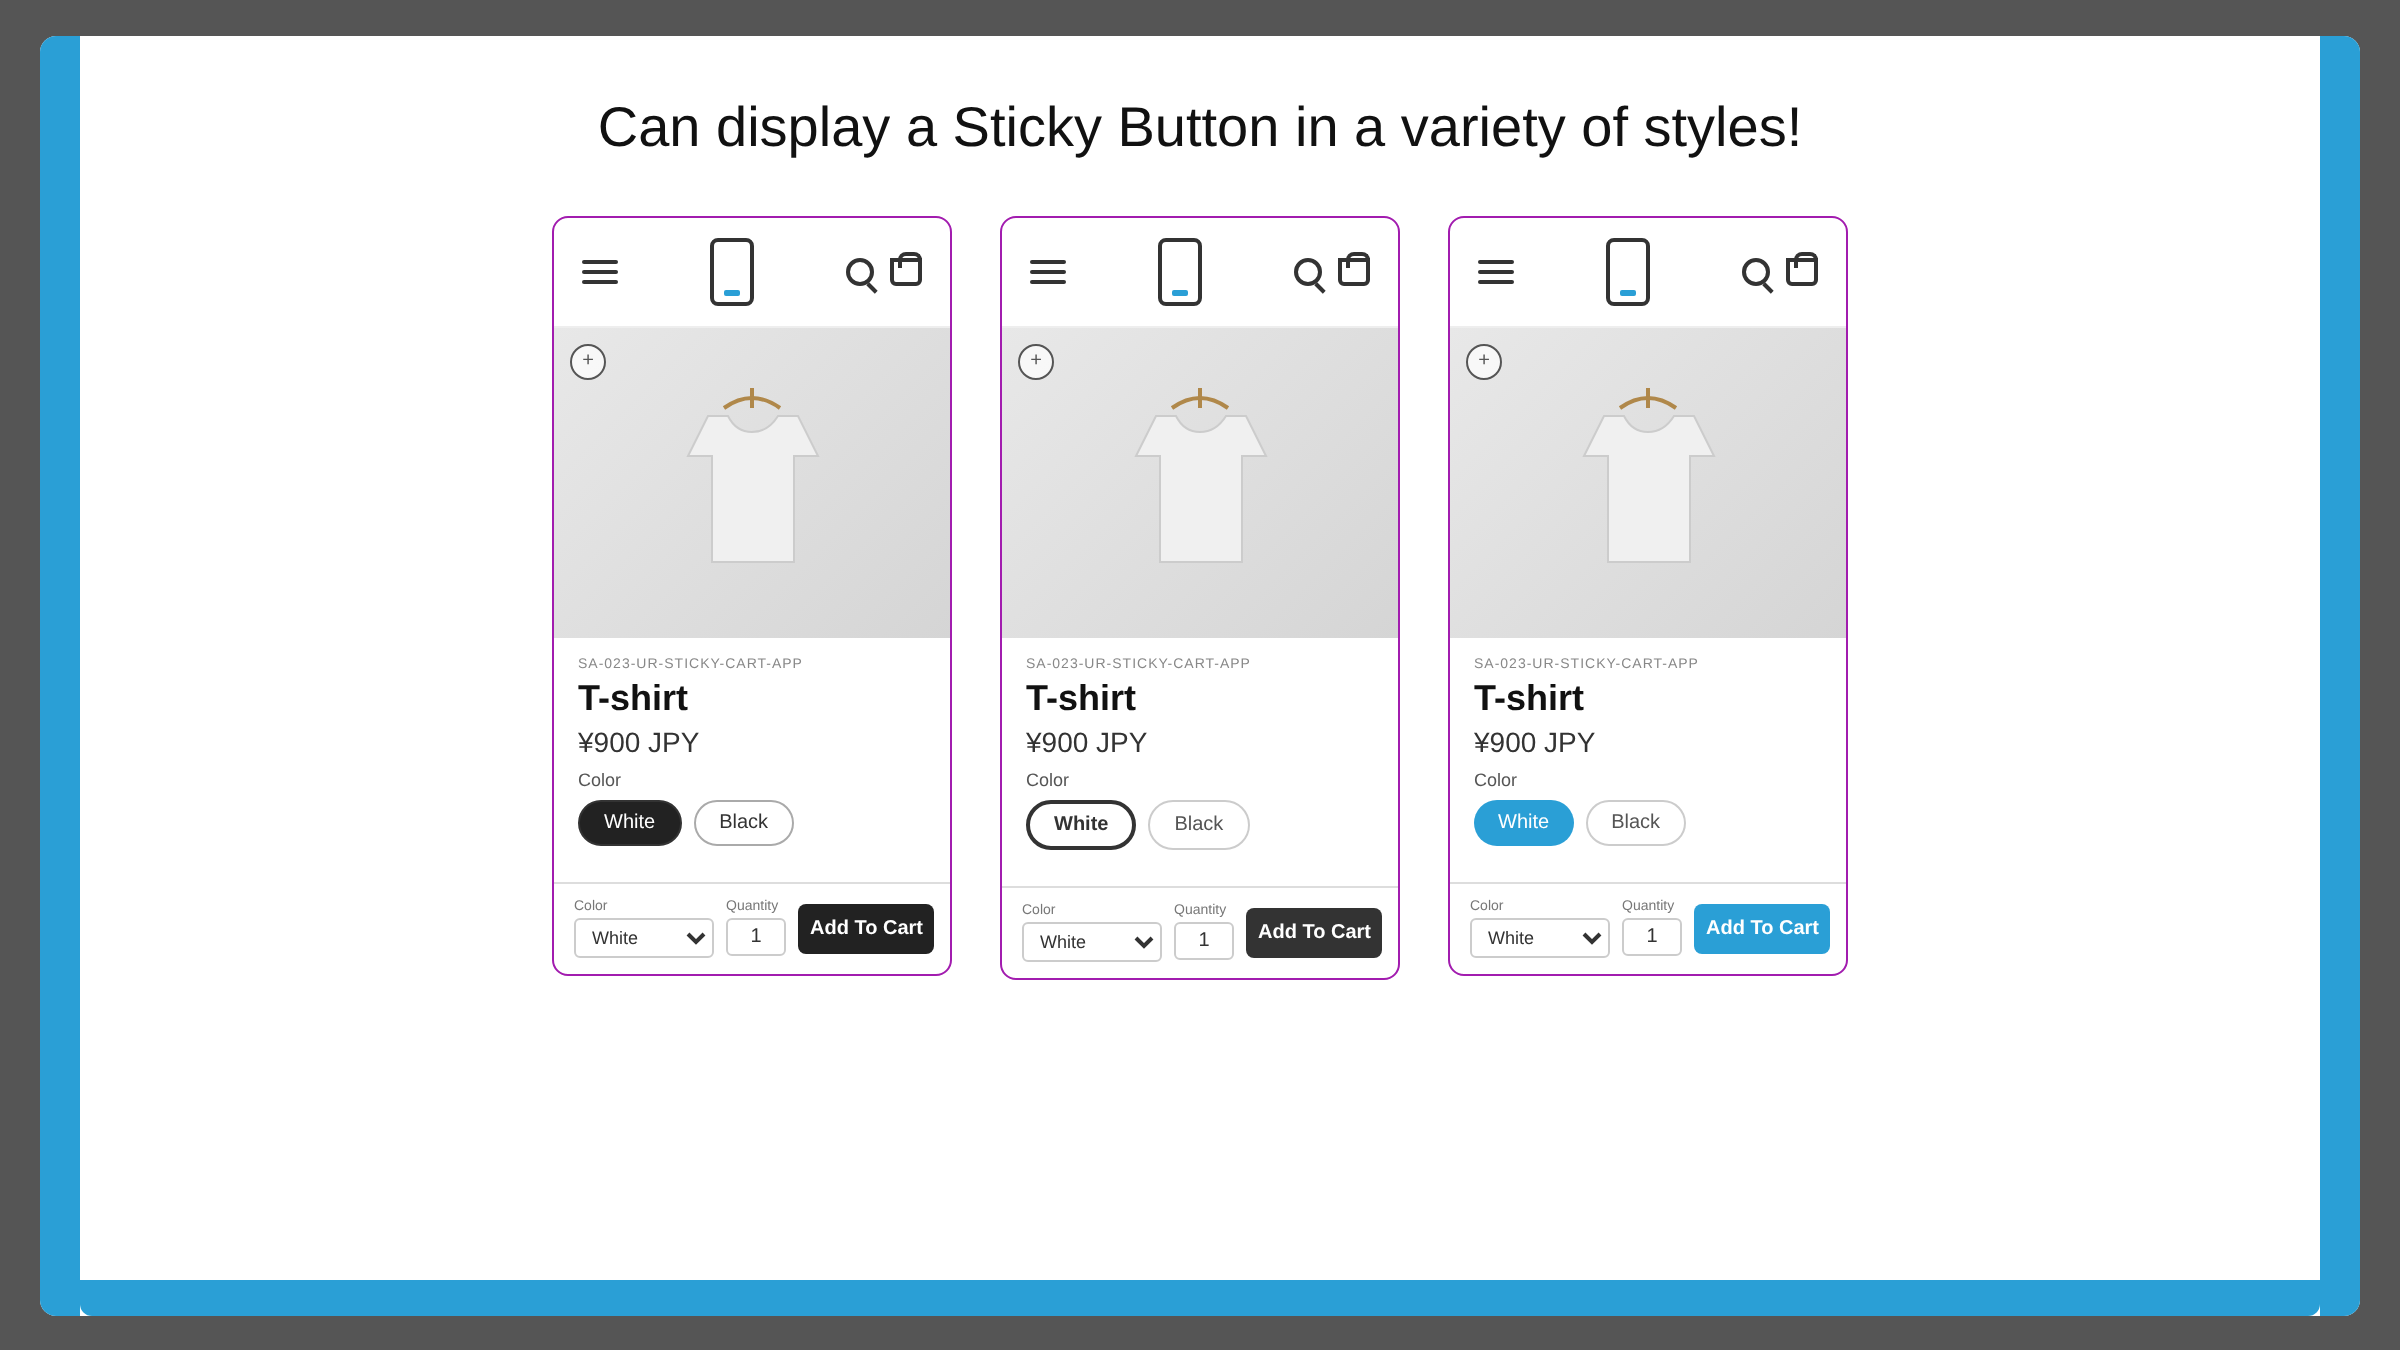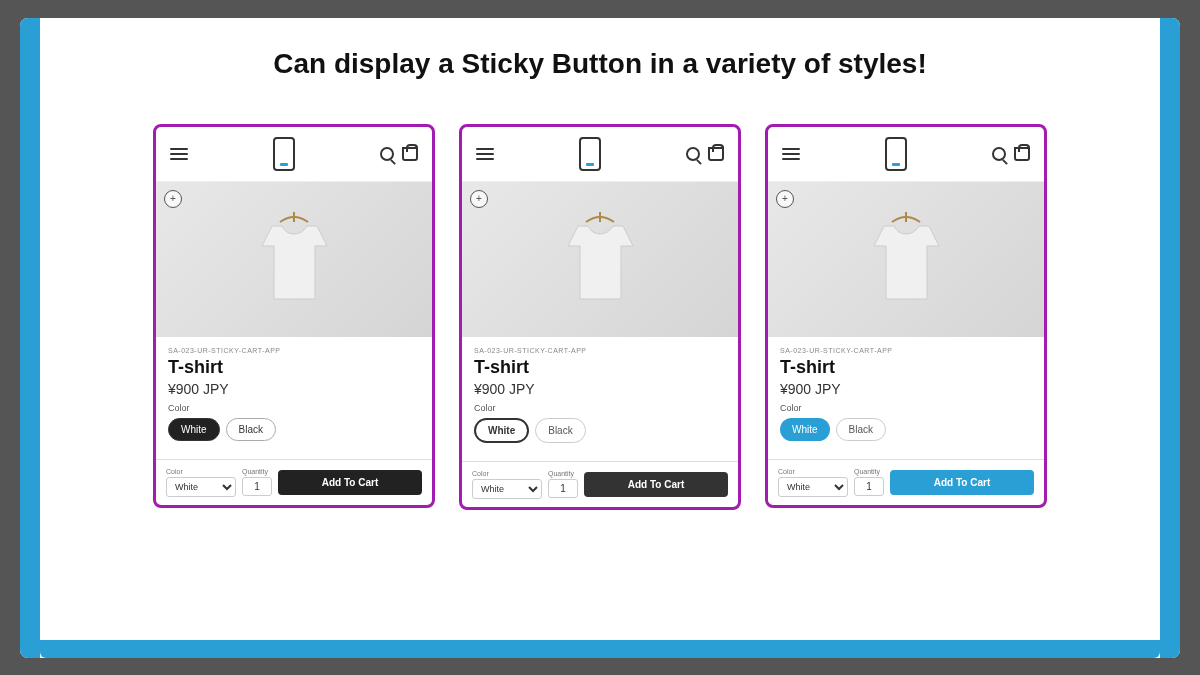--- a/index.html
+++ b/index.html
@@ -44,38 +44,38 @@
       right: 0;
       top: 0;
       bottom: 0;
       width: 20px;
       background: #2a9fd6;
       border-radius: 0 8px 8px 0;
     }
 
     .page-title {
       font-size: 28px;
-      font-weight: 700;
+      font-weight: 400;
       color: #111;
-      margin-bottom: 44px;
+      margin-bottom: 28px;
       text-align: center;
     }
 
     .cards-row {
       display: flex;
       gap: 24px;
       align-items: flex-start;
       justify-content: center;
       width: 100%;
     }
 
     .card {
-      width: 282px;
-      background: #fff;
-      border: 3px solid #a21caf;
+      width: 200px;
+      background: #fff;
+      border: 1px solid #a21caf;
       border-radius: 8px;
       overflow: hidden;
       flex-shrink: 0;
     }
 
     
     .card-nav {
       display: flex;
       align-items: center;
       justify-content: space-between;

